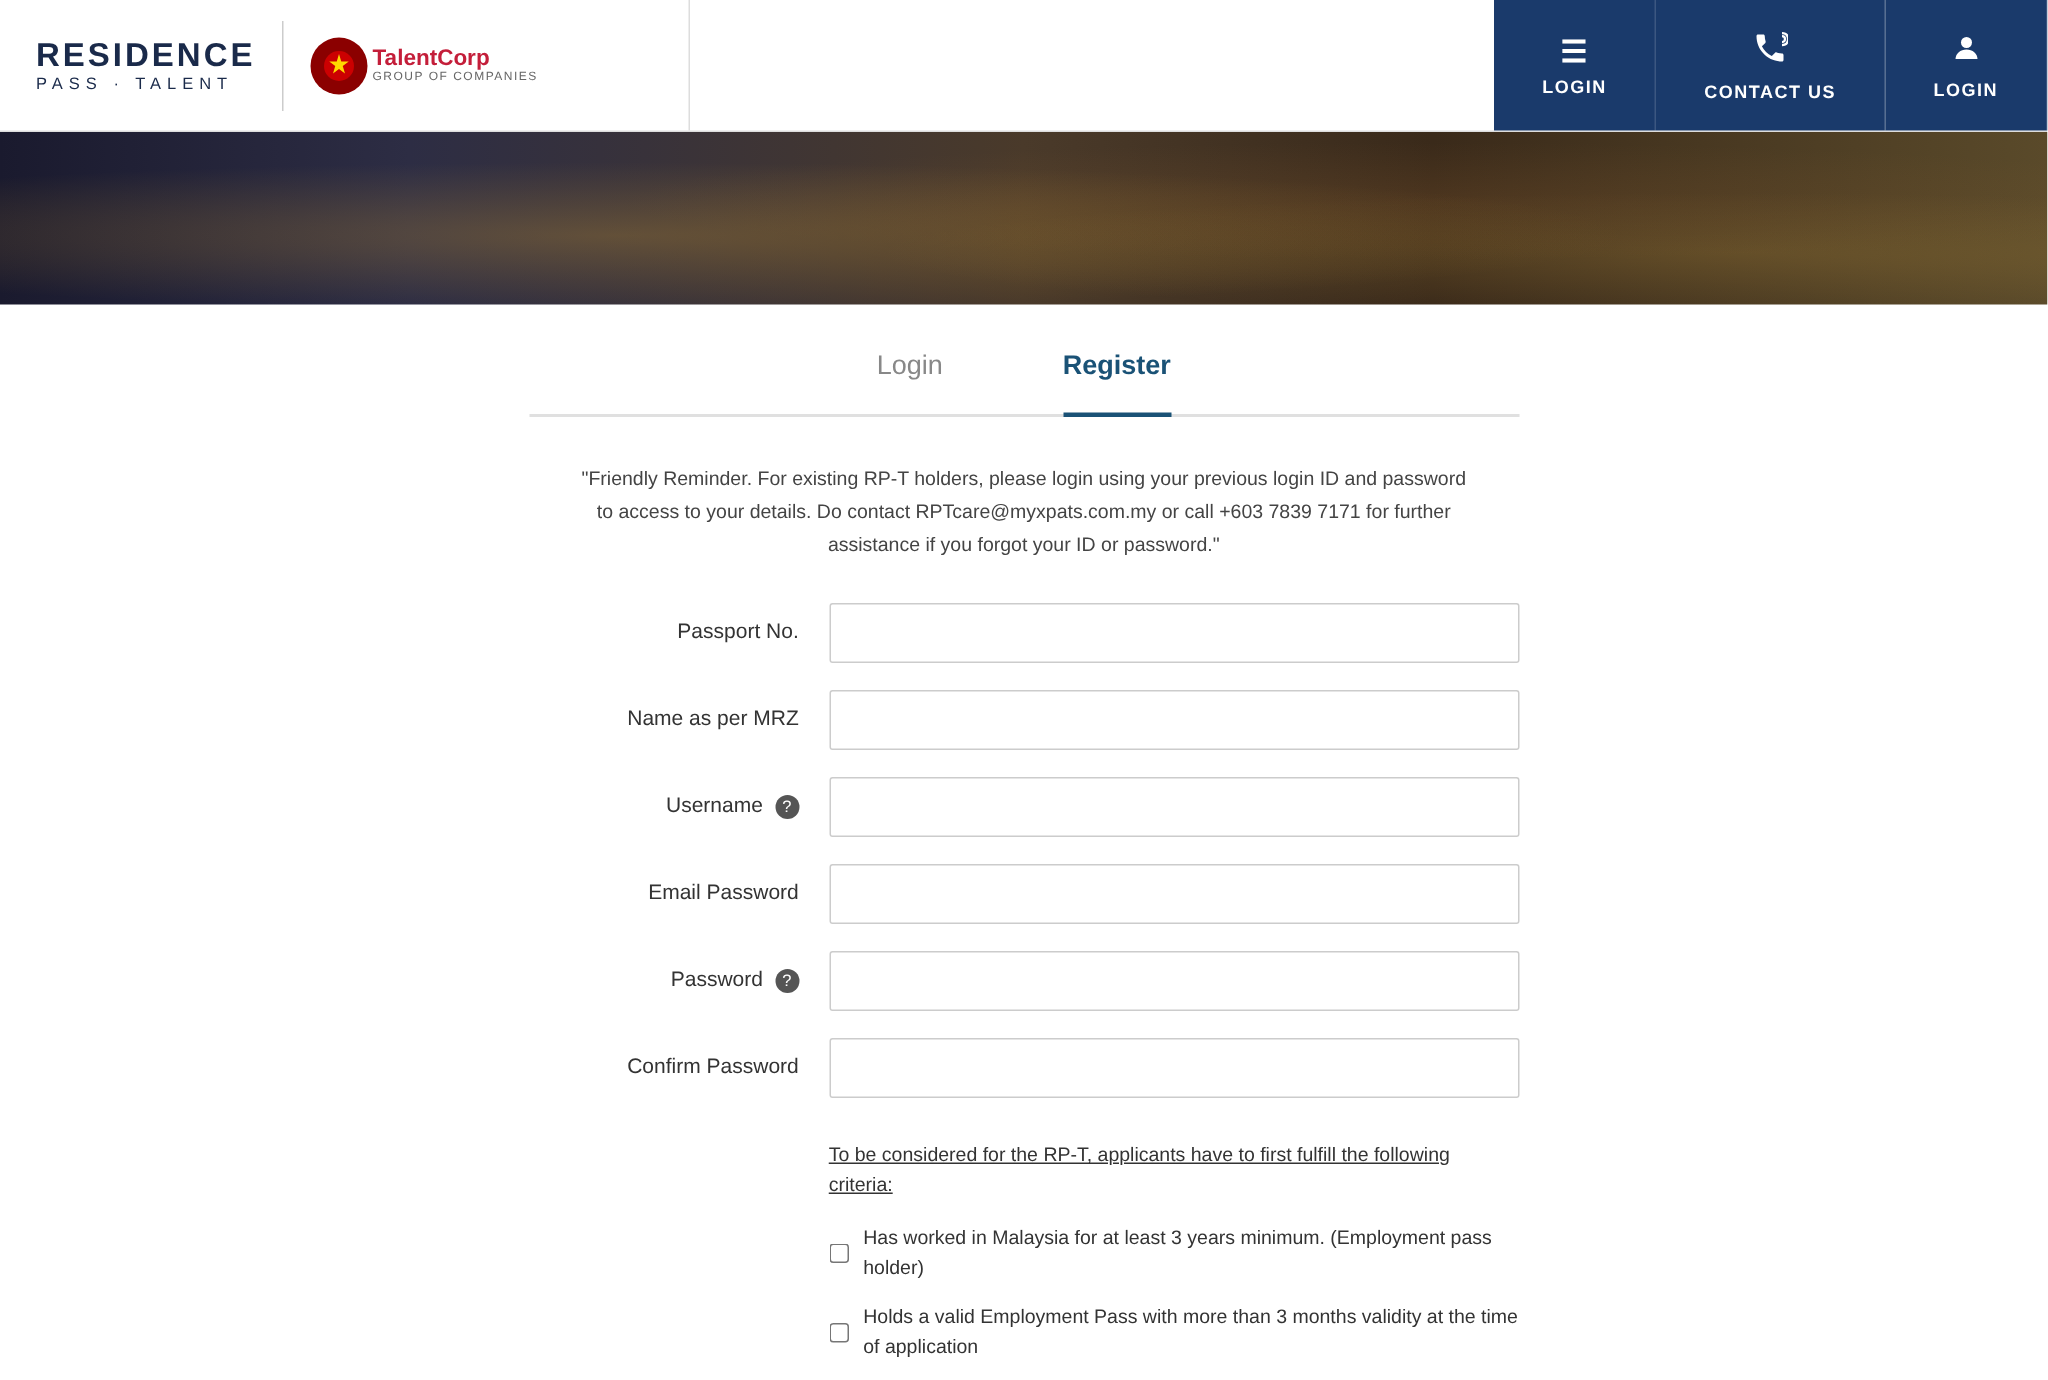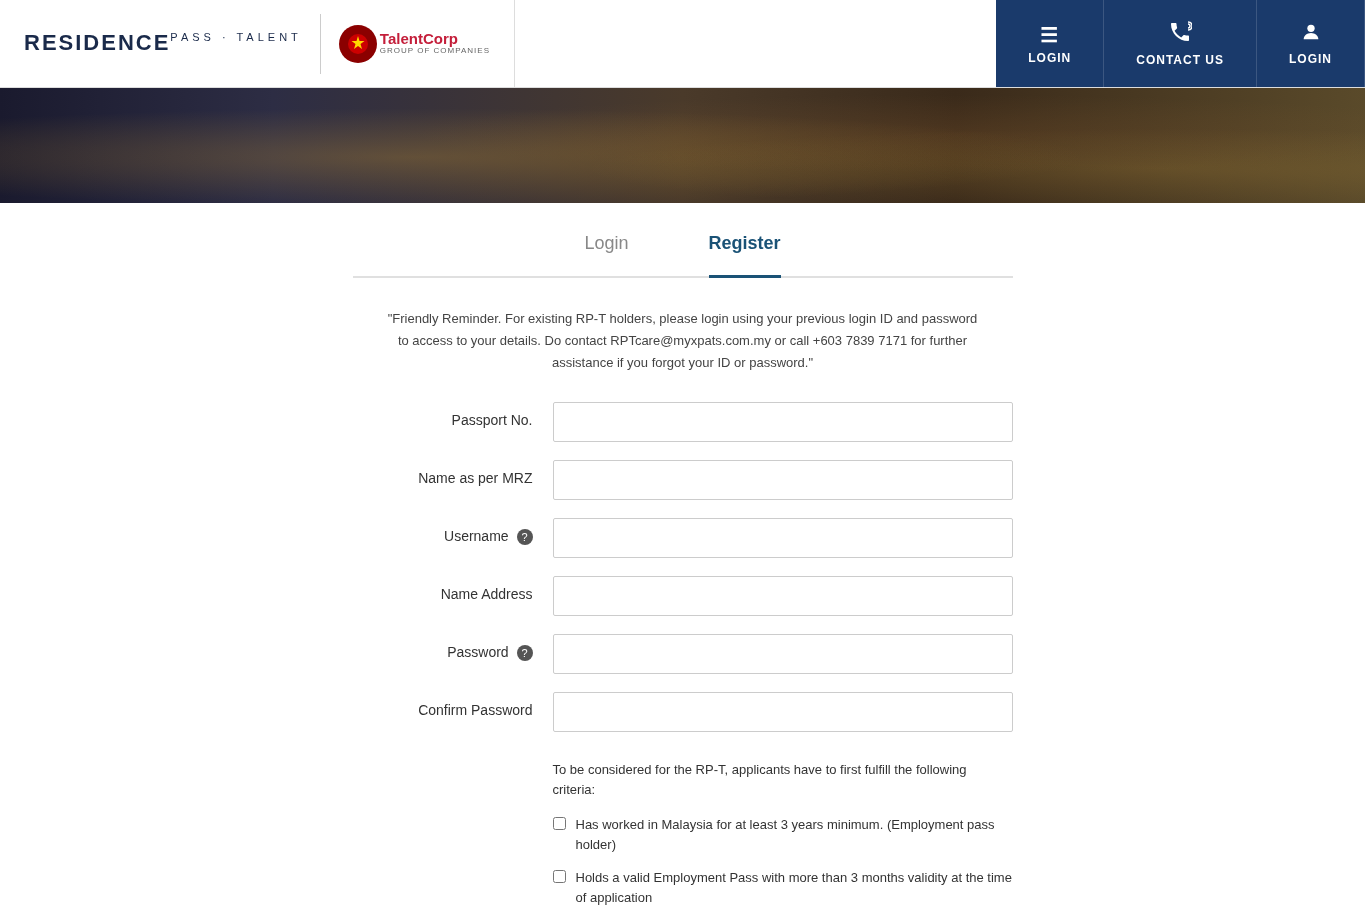--- a/index.html
+++ b/index.html
@@ -16,21 +16,21 @@
     .logo-section {
       display: flex;
       align-items: center;
       padding: 0 24px;
       gap: 18px;
       min-width: 460px;
       border-right: 1px solid #ddd;
     }
     .logo-text {
       display: flex;
-      flex-direction: row;
+      flex-direction: column;
       line-height: 1.1;
     }
     .logo-title {
       font-size: 22px;
       font-weight: 700;
       color: #1a2a4a;
       letter-spacing: 2px;
     }
     .logo-sub {
       font-size: 11px;
@@ -199,24 +199,25 @@
     
     .criteria-section {
       margin-left: 200px;
       padding-top: 10px;
     }
     .criteria-title {
       font-size: 13px;
       color: #333;
       margin-bottom: 16px;
       line-height: 1.5;
+      text-decoration: underline;
     }
     .criteria-item {
       display: flex;
-      align-items: flex-start;
+      align-items: center;
       gap: 10px;
       margin-bottom: 14px;
       font-size: 13px;
       color: #333;
       line-height: 1.5;
     }
     .criteria-item input[type="checkbox"] {
       margin-top: 2px;
       flex-shrink: 0;
     }
@@ -309,21 +310,21 @@
       <div class="form-row">
         <label class="form-label">
           <span>Username</span>
           <span class="help-icon">?</span>
         </label>
         <input class="form-input" type="text" style="">
       </div>
 
       <div class="form-row">
         <label class="form-label">
-          <span>Name Address</span>
+          <span>Email Password</span>
         </label>
         <input class="form-input" type="email" style="">
       </div>
 
       <div class="form-row">
         <label class="form-label">
           <span>Password</span>
           <span class="help-icon">?</span>
         </label>
         <input class="form-input" type="password" style="">

